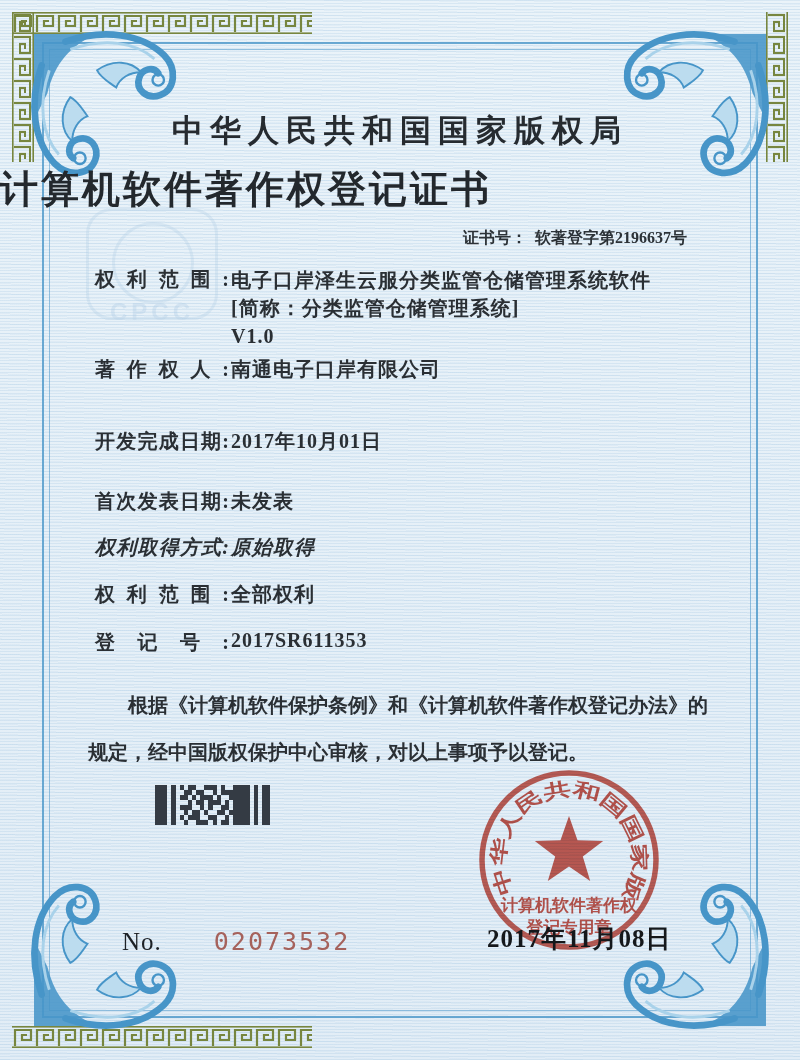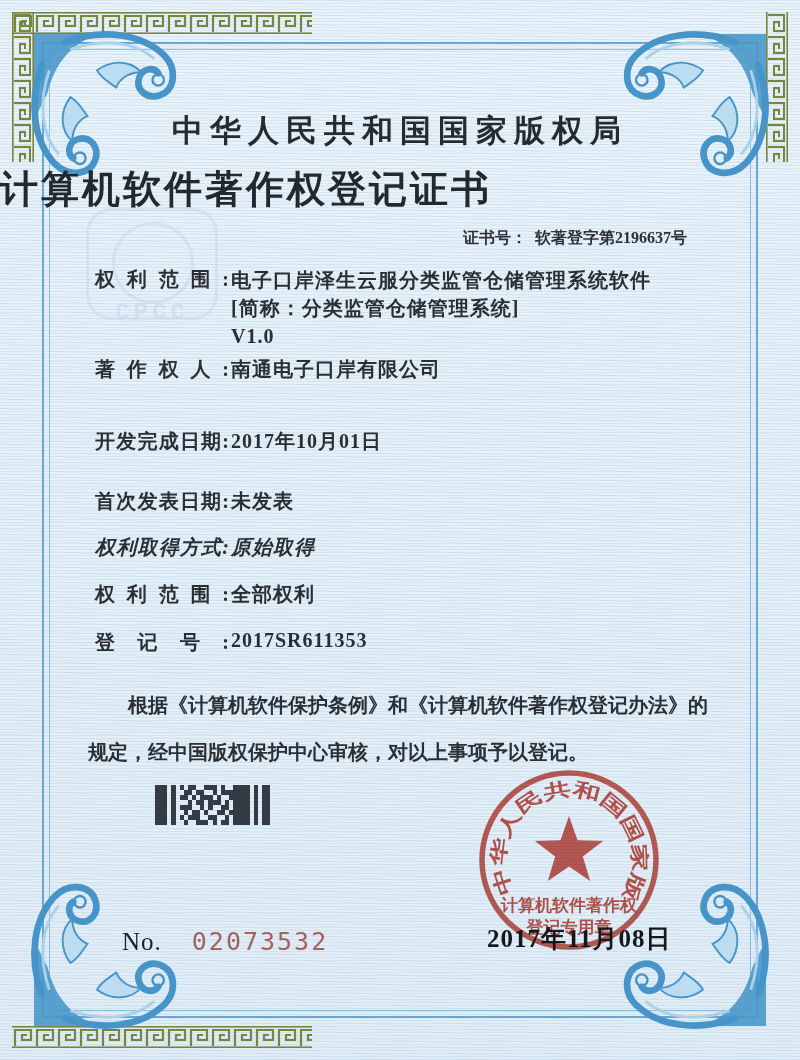--- a/index.html
+++ b/index.html
@@ -25,21 +25,21 @@
   .corner{position:absolute;width:172px;height:172px;z-index:2;}
   .c-tl{left:13px;top:13px;}
   .c-tr{right:13px;top:13px;transform:scaleX(-1);}
   .c-bl{left:13px;bottom:13px;transform:scaleY(-1);}
   .c-br{right:13px;bottom:13px;transform:scale(-1,-1);}
   
   .cpcc{position:absolute;left:86px;top:208px;width:132px;height:140px;z-index:1;opacity:.5;}
   .cpcc .box{position:absolute;inset:0 0 28px 0;border:3px solid rgba(168,198,224,.55);border-radius:26px;}
   .cpcc .ring{position:absolute;left:26px;top:14px;width:76px;height:76px;border:3px solid rgba(168,198,224,.55);border-radius:50%;}
   .cpcc .wm-text{position:absolute;left:0;right:0;bottom:22px;text-align:center;
-    font-family:Liberation Mono, monospace;font-size:24px;font-weight:bold;letter-spacing:4px;color:rgba(168,198,224,.65);}
+    font-family:Liberation Sans, sans-serif;font-size:24px;font-weight:bold;letter-spacing:4px;color:rgba(168,198,224,.65);}
   
   .authority{position:absolute;left:0;right:0;top:110px;text-align:center;z-index:3;
     font-size:31px;font-weight:bold;letter-spacing:7px;color:#262b30;white-space:nowrap;}
   .cert-title{position:absolute;left:0;right:0;top:164px;text-align:left;z-index:3;
     font-size:38px;font-weight:bold;letter-spacing:3px;color:#23282d;white-space:nowrap;}
   .certno{position:absolute;top:228px;right:113px;z-index:3;font-size:16px;font-weight:bold;color:#2c3237;white-space:nowrap;}
   .certno .cv{margin-left:8px;}
   
   .row{position:absolute;left:95px;display:flex;align-items:flex-start;z-index:3;
     font-size:20px;font-weight:bold;color:#2a2f34;white-space:nowrap;}
@@ -61,21 +61,21 @@
   .barcode{position:absolute;left:155px;top:785px;width:115px;height:40px;z-index:3;}
   
   .seal{position:absolute;left:474px;top:765px;width:190px;height:190px;z-index:4;
     mix-blend-mode:multiply;opacity:.92;}
   
   .issue-date{position:absolute;left:487px;top:922px;z-index:5;font-size:25px;font-weight:bold;
     color:#15181b;letter-spacing:1px;white-space:nowrap;}
   
   .serial{position:absolute;left:122px;top:927px;z-index:3;display:flex;align-items:baseline;white-space:nowrap;gap:16px;}
   .serial .no-label{font-size:25px;color:#1d2126;letter-spacing:1px;}
-  .serial .no-value{margin-left:14px;font-family:"DejaVu Sans Mono",monospace;font-size:25px;
+  .serial .no-value{margin-left:36px;font-family:"DejaVu Sans Mono",monospace;font-size:25px;
     color:#a0544c;letter-spacing:2px;opacity:.9;}
 </style>
 </head>
 <body>
 
 <div class="page">
 
   <svg class="defs" aria-hidden="true">
     <defs>
       <pattern id="mh" width="22" height="22" patternUnits="userSpaceOnUse">

